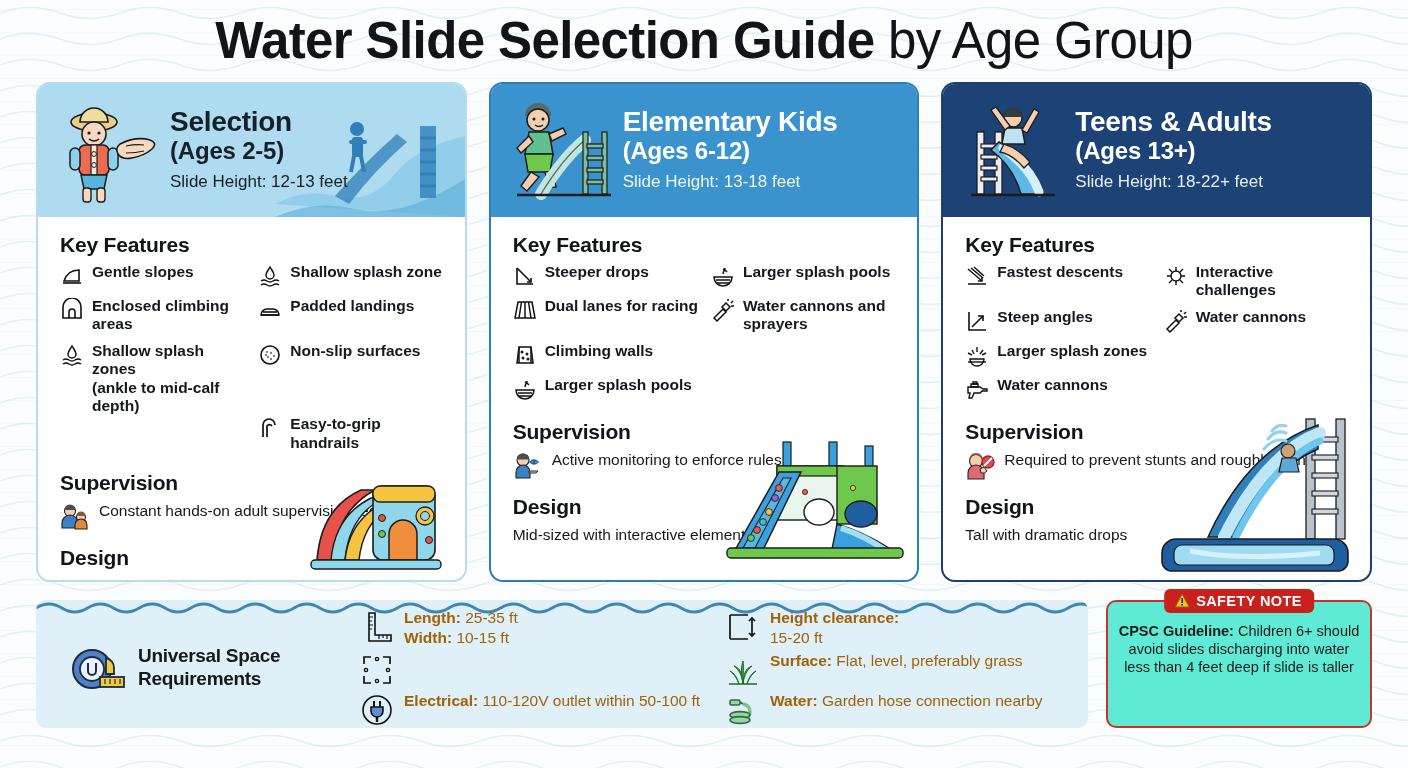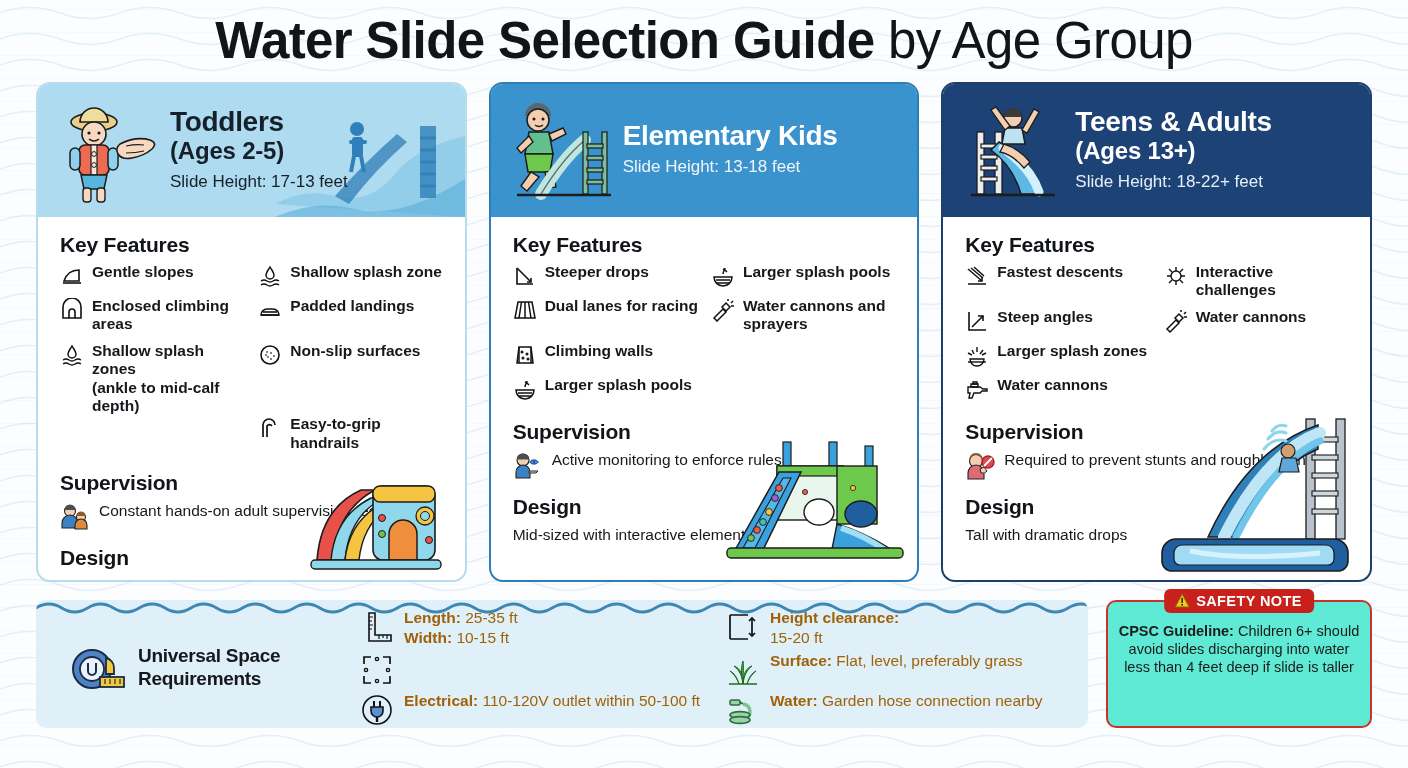--- a/index.html
+++ b/index.html
@@ -204,23 +204,23 @@
           <circle cx="40" cy="69" r="2.4" fill="#f8e9dd" stroke="#1c1c1c" stroke-width="1"></circle>
           <rect x="16" y="52" width="10" height="22" rx="5" fill="#8fd0ec" stroke="#1c1c1c" stroke-width="1.5"></rect>
           <rect x="54" y="52" width="10" height="22" rx="5" fill="#8fd0ec" stroke="#1c1c1c" stroke-width="1.5"></rect>
           <path d="M27 79 h26 l-3 14 h-20z" fill="#57b5e0" stroke="#1c1c1c" stroke-width="1.5"></path>
           <rect x="29" y="92" width="8" height="14" rx="3" fill="#f6d9c0" stroke="#1c1c1c" stroke-width="1.4"></rect>
           <rect x="43" y="92" width="8" height="14" rx="3" fill="#f6d9c0" stroke="#1c1c1c" stroke-width="1.4"></rect>
           <path d="M66 48 q16 -8 30 -4 q8 3 2 9 q-8 7 -20 9 q-10 2 -14 -4 q-3 -6 2 -10z" fill="#f6d9c0" stroke="#1c1c1c" stroke-width="1.6"></path>
           <path d="M72 50 q10 -2 18 -1 M72 57 q10 0 18 -2" stroke="#1c1c1c" stroke-width="1.1" fill="none"></path>
         </svg>
         <div class="head-text">
-          <div class="head-title">Toddlers</div>
+          <div class="head-title">Selection</div>
           <div class="head-ages">(Ages 2-5)</div>
-          <div class="head-sub">Slide Height: 17-13 feet</div>
+          <div class="head-sub">Slide Height: 12-13 feet</div>
         </div>
       </div>
       <div class="card-body">
         <div class="sec-title">Key Features</div>
         <div class="feat-grid">
           <div class="feat">
             <svg class="ico" viewBox="0 0 24 24" fill="none" stroke="#111" stroke-width="1.6">
                 <path d="M3 19h18"></path>
                 <path d="M4 17c3-9 10-11 15-11v11z"></path>
               </svg>
@@ -343,20 +343,21 @@
           <g stroke="#1c1c1c" stroke-width="1.2" fill="#7bbf9c">
             <rect x="80" y="48" width="16" height="4"></rect>
               <rect x="80" y="60" width="16" height="4"></rect>
             <rect x="80" y="72" width="16" height="4"></rect>
               <rect x="80" y="84" width="16" height="4"></rect>
           </g>
           <line x1="10" y1="99" x2="104" y2="99" stroke="#1c1c1c" stroke-width="2.4"></line>
         </svg>
         <div class="head-text">
           <div class="head-title">Elementary Kids</div>
+          <div class="head-ages">(Ages 6-12)</div>
           <div class="head-sub">Slide Height: 13-18 feet</div>
         </div>
       </div>
       <div class="card-body">
         <div class="sec-title">Key Features</div>
         <div class="feat-grid">
           <div class="feat">
             <svg class="ico" viewBox="0 0 24 24" fill="none" stroke="#111" stroke-width="1.6">
                 <path d="M4 4v16h16"></path>
                 <path d="M4 4l14 14"></path>

